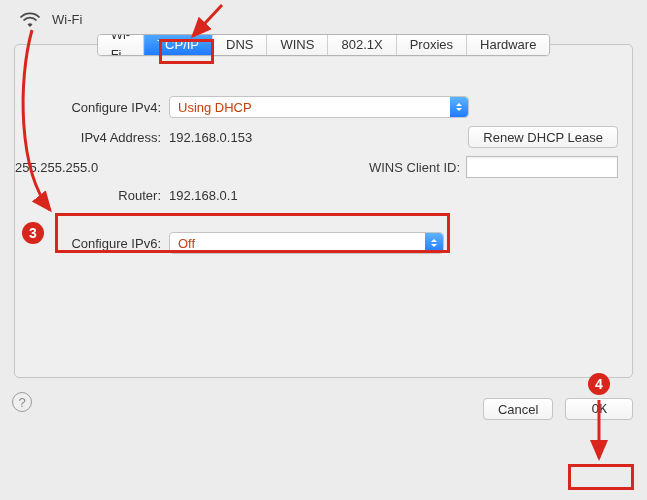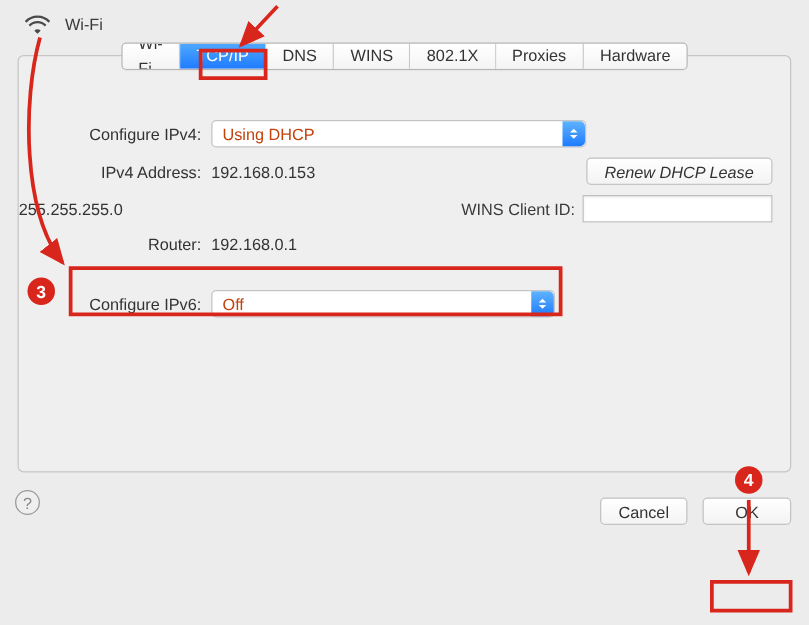--- a/index.html
+++ b/index.html
@@ -153,21 +153,21 @@
   }
 
   
   .bottom-buttons {
     position: absolute;
     right: 14px;
     bottom: 4px;
     display: flex;
     gap: 12px;
   }
-  .btn.ok { padding: 0 25px; }
+  .btn.ok { padding: 0 25px; font-family: Liberation Mono, monospace; }
 
   
   .help {
     position: absolute;
     left: 12px;
     bottom: 12px;
     width: 20px; height: 20px;
     border-radius: 50%;
     border: 1.5px solid #9a9a9a;
     color: #8a8a8a;
@@ -186,21 +186,20 @@
     display:flex; align-items:center; justify-content:center;
     position:absolute;
   }
 
   .right-col {
     position:absolute;
     right: 14px;
     display:flex;
     flex-direction:column;
     align-items:center;
-    font-style:italic;
   }
 </style>
 </head>
 <body>
 
 <div class="window">
 
   <div class="title-row">
     <span class="wifi-icon">
       <svg width="24" height="18" viewBox="0 0 24 18">

